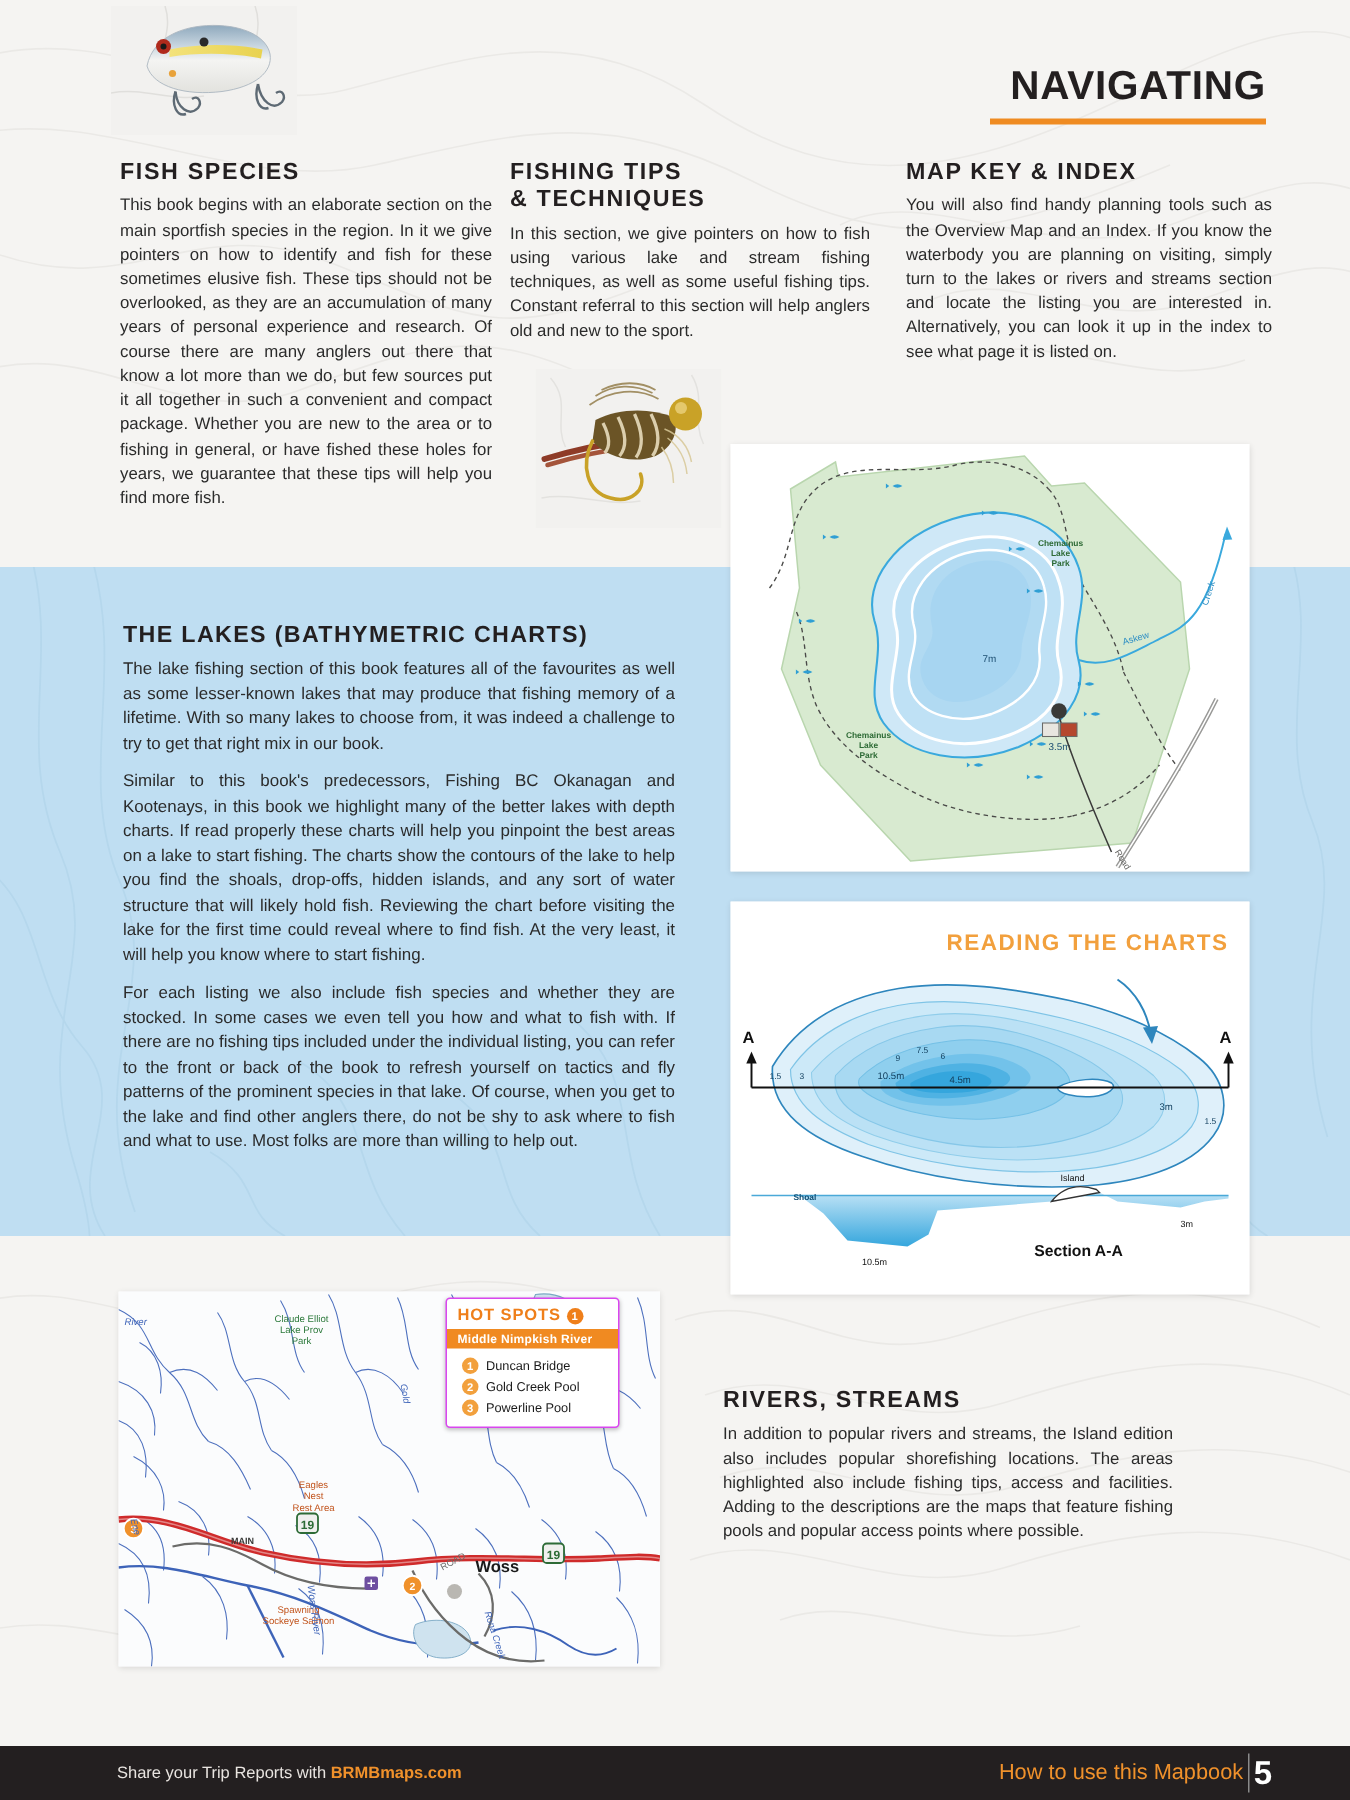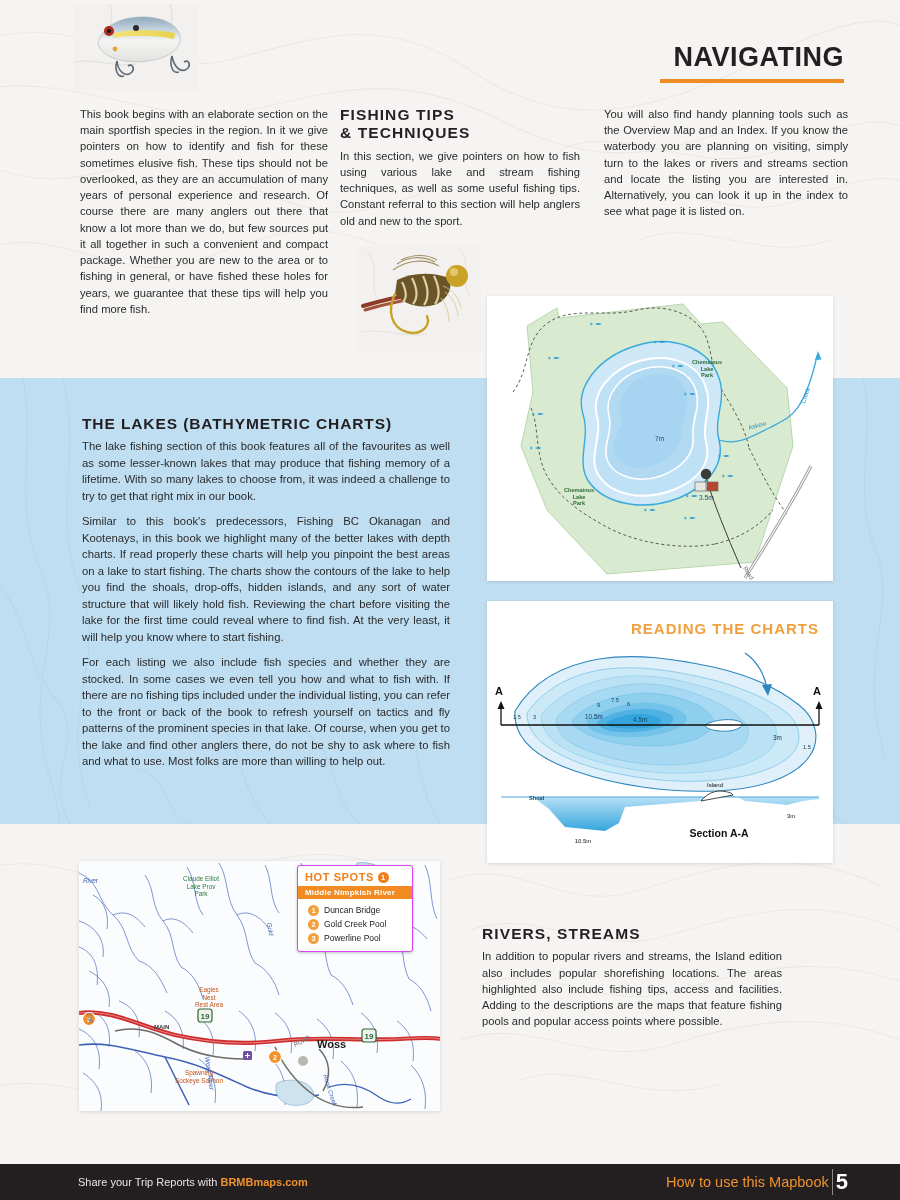--- a/index.html
+++ b/index.html
@@ -197,20 +197,21 @@
     <circle cx="41" cy="45" r="2.4" fill="#e8a23a"></circle>
     <g stroke="#5e6a74" stroke-width="1.6" fill="none">
       <path d="M43 57 C 44 68, 52 74, 58 68 C 61 64, 58 59, 54 62"></path>
       <path d="M43 57 C 40 66, 44 74, 50 72"></path>
       <path d="M98 52 C 100 64, 108 70, 114 64 C 117 60, 114 55, 110 58"></path>
       <path d="M98 52 C 95 62, 99 70, 105 68"></path>
     </g>
   </svg>
 
   <div class="col" id="col-fish">
+    <div class="sec-title">FISH SPECIES</div>
     <div class="body-text">This book begins with an elaborate section on the main sportfish species in the region. In it we give pointers on how to identify and fish for these sometimes elusive fish. These tips should not be overlooked, as they are an accumulation of many years of personal experience and research. Of course there are many anglers out there that know a lot more than we do, but few sources put it all together in such a convenient and compact package. Whether you are new to the area or to fishing in general, or have fished these holes for years, we guarantee that these tips will help you find more fish.</div>
   </div>
 
   <div class="col" id="col-tips">
     <div class="sec-title">
       <div>FISHING TIPS</div>
       <div>&amp; TECHNIQUES</div>
     </div>
     <div class="body-text">In this section, we give pointers on how to fish using various lake and stream fishing techniques, as well as some useful fishing tips. Constant referral to this section will help anglers old and new to the sport.</div>
   </div>
@@ -242,20 +243,21 @@
       <path d="M86 40 C 96 44, 102 52, 104 62"></path>
       <path d="M88 46 C 96 52, 100 60, 101 70"></path>
       <path d="M84 52 C 90 60, 92 68, 92 76"></path>
     </g>
     <circle cx="100" cy="30" r="11" fill="#c9a227"></circle>
     <circle cx="97" cy="26" r="4" fill="#efd98a" opacity=".7"></circle>
     <path d="M38 48 C 30 64, 34 82, 50 86 C 64 90, 74 80, 70 70" stroke="#c9a227" stroke-width="2.4" fill="none" stroke-linecap="round"></path>
   </svg>
 
   <div class="col" id="col-mapkey">
+    <div class="sec-title">MAP KEY &amp; INDEX</div>
     <div class="body-text">You will also find handy planning tools such as the Overview Map and an Index. If you know the waterbody you are planning on visiting, simply turn to the lakes or rivers and streams section and locate the listing you are interested in. Alternatively, you can look it up in the index to see what page it is listed on.</div>
   </div>
 
   <div class="col" id="col-lakes">
     <div class="sec-title">THE LAKES (BATHYMETRIC CHARTS)</div>
     <div class="body-text">
       <p>The lake fishing section of this book features all of the favourites as well as some lesser-known lakes that may produce that fishing memory of a lifetime. With so many lakes to choose from, it was indeed a challenge to try to get that right mix in our book.</p>
       <p>Similar to this book's predecessors, Fishing BC Okanagan and Kootenays, in this book we highlight many of the better lakes with depth charts. If read properly these charts will help you pinpoint the best areas on a lake to start fishing. The charts show the contours of the lake to help you find the shoals, drop-offs, hidden islands, and any sort of water structure that will likely hold fish. Reviewing the chart before visiting the lake for the first time could reveal where to find fish. At the very least, it will help you know where to start fishing.</p>
       <p>For each listing we also include fish species and whether they are stocked. In some cases we even tell you how and what to fish with. If there are no fishing tips included under the individual listing, you can refer to the front or back of the book to refresh yourself on tactics and fly patterns of the prominent species in that lake. Of course, when you get to the lake and find other anglers there, do not be shy to ask where to fish and what to use. Most folks are more than willing to help out.</p>
     </div>

